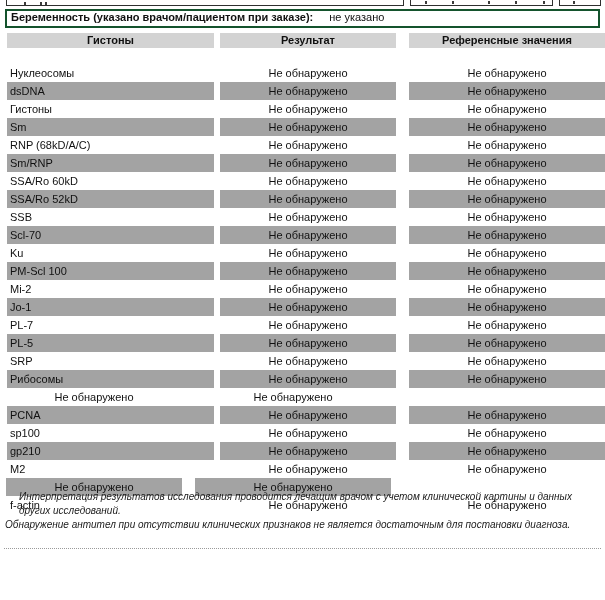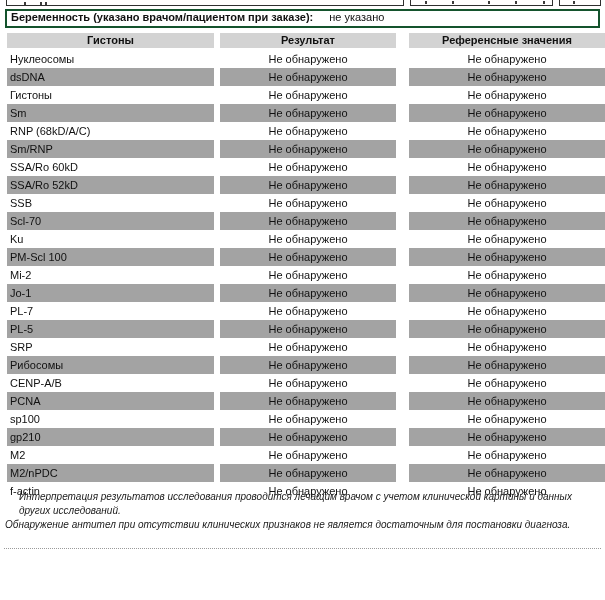--- a/index.html
+++ b/index.html
@@ -43,21 +43,21 @@
   .head .c{
     background:#d3d3d3;font-weight:bold;font-size:11.5px;line-height:15px;
     text-align:center;padding-left:0;
   }
   .trow .c{font-size:11px;line-height:18px;}
   .trow.head .c{line-height:15px;}
   .trow.striped .c{background:#a3a3a3;}
   .tbody .trow{margin-top:0;}
   .tbody{margin-top:0;}
   .rtable .head{margin-bottom:0;}
-  .tbody .trow:first-child{margin-top:2px;}
+  .tbody .trow:first-child{margin-top:16px;}
 
   
   .footnote{
     position:absolute;left:5px;top:490px;width:597px;
     font-size:10px;font-style:italic;line-height:14px;color:#1a1a1a;
   }
   .footnote .l1{padding-left:14px;}
 
   
   .dotted-sep{
@@ -177,21 +177,20 @@
         <div class="c c1">SRP</div>
         <div class="c c2">Не обнаружено</div>
         <div class="c c3">Не обнаружено</div>
       </div>
       <div class="trow striped">
         <div class="c c1">Рибосомы</div>
         <div class="c c2">Не обнаружено</div>
         <div class="c c3">Не обнаружено</div>
       </div>
       <div class="trow">
-        <div class="c c1">CENP-A/B</div>
         <div class="c c2">Не обнаружено</div>
         <div class="c c3">Не обнаружено</div>
       </div>
       <div class="trow striped">
         <div class="c c1">PCNA</div>
         <div class="c c2">Не обнаружено</div>
         <div class="c c3">Не обнаружено</div>
       </div>
       <div class="trow">
         <div class="c c1">sp100</div>
@@ -202,21 +201,20 @@
         <div class="c c1">gp210</div>
         <div class="c c2">Не обнаружено</div>
         <div class="c c3">Не обнаружено</div>
       </div>
       <div class="trow">
         <div class="c c1">M2</div>
         <div class="c c2">Не обнаружено</div>
         <div class="c c3">Не обнаружено</div>
       </div>
       <div class="trow striped">
-        <div class="c c1">M2/nPDC</div>
         <div class="c c2">Не обнаружено</div>
         <div class="c c3">Не обнаружено</div>
       </div>
       <div class="trow">
         <div class="c c1">f-actin</div>
         <div class="c c2">Не обнаружено</div>
         <div class="c c3">Не обнаружено</div>
       </div>
     </div>
 </div>

